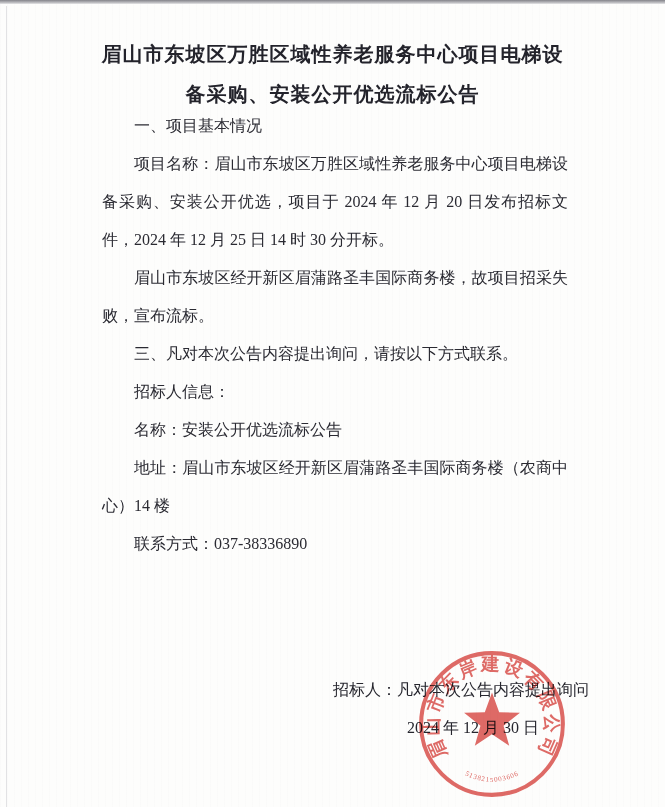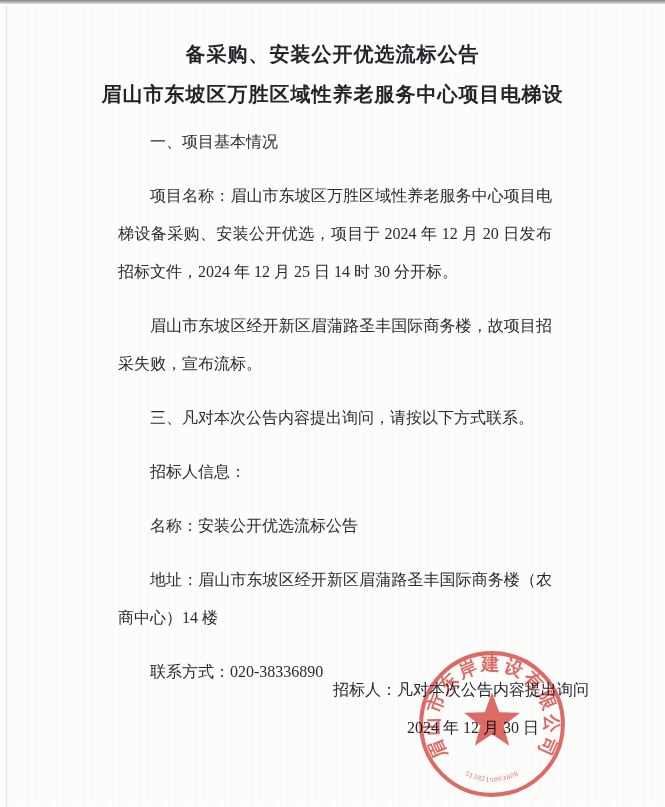--- a/index.html
+++ b/index.html
@@ -28,21 +28,21 @@
     line-height:40px;
     letter-spacing:1px;
     color:#23232b;
   }
   .body-text{
     position:absolute;top:107px;left:102px;width:466px;
     font-size:16px;line-height:38px;
     text-align:justify;
   }
   .body-text p{
-    margin:16px;
+    margin:0;
     text-indent:2em;
     word-break:break-all;
   }
   .footer-signer{
     position:absolute;top:671px;left:333px;
     font-size:16px;line-height:38px;
     white-space:nowrap;
     color:#26262e;
   }
   .footer-date{
@@ -62,33 +62,33 @@
 </style>
 </head>
 <body>
 
 <div class="page">
 
   <div class="scan-edge-top"></div>
   <div class="scan-edge-left"></div>
 
   <div class="title">
+    <div>眉山市东坡区万胜区域性养老服务中心项目电梯设</div>
     <div>备采购、安装公开优选流标公告</div>
-    <div>眉山市东坡区万胜区域性养老服务中心项目电梯设</div>
   </div>
 
   <div class="body-text">
     <p>一、项目基本情况</p>
     <p>项目名称：眉山市东坡区万胜区域性养老服务中心项目电梯设备采购、安装公开优选，项目于 2024 年 12 月 20 日发布招标文件，2024 年 12 月 25 日 14 时 30 分开标。</p>
     <p>眉山市东坡区经开新区眉蒲路圣丰国际商务楼，故项目招采失败，宣布流标。</p>
     <p>三、凡对本次公告内容提出询问，请按以下方式联系。</p>
     <p>招标人信息：</p>
     <p>名称：安装公开优选流标公告</p>
     <p>地址：眉山市东坡区经开新区眉蒲路圣丰国际商务楼（农商中心）14 楼</p>
-    <p>联系方式：020-38336890</p>
+    <p>联系方式：037-38336890</p>
   </div>
 
   <div class="footer-signer">招标人：凡对本次公告内容提出询问</div>
   <div class="footer-date">2024 年 12 月 30 日</div>
 
   <svg class="seal" viewBox="0 0 160 160" xmlns="http://www.w3.org/2000/svg">
     <defs>
       <path id="seal-top-arc" d="M 36.6 110.4 A 53 53 0 1 1 123.4 110.4" fill="none"></path>
       <path id="seal-bottom-arc" d="M 36.3 116.6 A 57 57 0 0 0 123.7 116.6" fill="none"></path>
     </defs>

